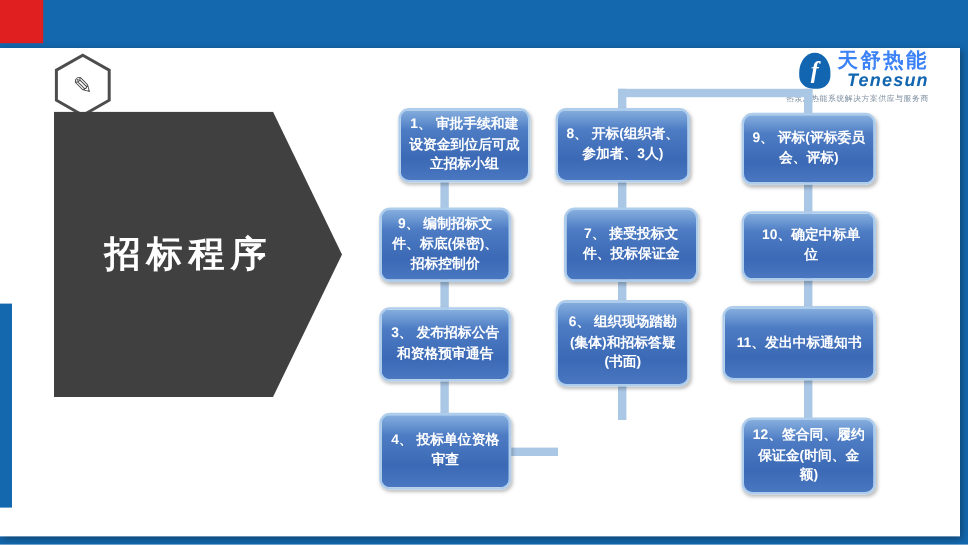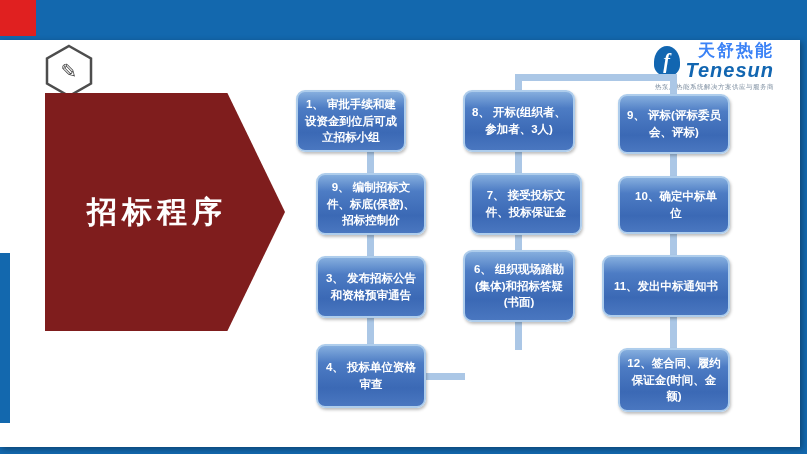--- a/index.html
+++ b/index.html
@@ -16,25 +16,25 @@
     font-size:20px;color:#4d4d4d;}
 
   
   .logo{position:absolute;right:26px;top:2px;width:160px;display:flex;flex-direction:column;align-items:flex-end;}
   .logo-row{display:flex;align-items:center;gap:6px;}
   .logo-mark{width:26px;height:30px;background:#1266b1;border-radius:55% 55% 45% 50%/60% 60% 40% 40%;
     display:flex;align-items:center;justify-content:center;color:#fff;font-style:italic;
     font-family:"Liberation Serif","DejaVu Serif",serif;font-size:20px;font-weight:bold;line-height:1;}
   .logo-texts{display:flex;flex-direction:column;align-items:flex-end;line-height:1.05;}
   .logo-cn{color:#3b82f6;font-weight:bold;font-size:17px;letter-spacing:2px;}
-  .logo-en{color:#1266b1;font-weight:bold;font-style:italic;font-size:20px;letter-spacing:1px;}
+  .logo-en{color:#1266b1;font-weight:bold;font-style:italic;font-size:15px;letter-spacing:1px;}
   .logo-tagline{margin-top:2px;font-size:6.5px;color:#7d8ea0;letter-spacing:.5px;white-space:nowrap;}
 
   
-  .arrow{position:absolute;left:45px;top:53px;width:240px;height:238px;background:#7f1d1d;
+  .arrow{position:absolute;left:45px;top:53px;width:240px;height:238px;background:#404040;
     clip-path:polygon(0 0,76% 0,100% 50%,76% 100%,0 100%);
     display:flex;align-items:center;}
   .arrow-title{color:#ffffff;font-size:30px;font-weight:bold;letter-spacing:5px;padding-left:42px;white-space:nowrap;}
 
   
   .fbox{position:absolute;box-sizing:border-box;border:2px solid #aecdec;border-radius:9px;
     background:linear-gradient(180deg,#85aede 0%,#4d7cc4 28%,#3b69b5 70%,#4a77c0 100%);
     color:#ffffff;font-size:11.5px;font-weight:600;line-height:1.45;
     display:flex;align-items:center;justify-content:center;text-align:center;
     padding:3px 6px;box-shadow:1px 2px 3px rgba(0,0,0,.25);}
@@ -82,21 +82,21 @@
     <div class="conn" style="left:670px;top:112px;width:7px;height:26px;"></div>
     <div class="conn" style="left:670px;top:192px;width:7px;height:25px;"></div>
     <div class="conn" style="left:670px;top:275px;width:7px;height:35px;"></div>
 
     <div class="conn" style="left:424px;top:333px;width:41px;height:7px;"></div>
 
     <div class="conn" style="left:515px;top:34px;width:7px;height:18px;"></div>
     <div class="conn" style="left:515px;top:34px;width:162px;height:7px;"></div>
     <div class="conn" style="left:670px;top:34px;width:7px;height:22px;"></div>
 
-    <div class="fbox" style="left:296px;top:50px;width:110px;height:62px;">1、 审批手续和建设资金到位后可成立招标小组</div>
+    <div class="fbox" style="left:332px;top:50px;width:110px;height:62px;">1、 审批手续和建设资金到位后可成立招标小组</div>
     <div class="fbox" style="left:316px;top:133px;width:110px;height:62px;">9、 编制招标文件、标底(保密)、招标控制价</div>
     <div class="fbox" style="left:316px;top:216px;width:110px;height:62px;">3、 发布招标公告和资格预审通告</div>
     <div class="fbox" style="left:316px;top:304px;width:110px;height:64px;">4、 投标单位资格审查</div>
 
     <div class="fbox" style="left:463px;top:50px;width:112px;height:62px;">8、 开标(组织者、参加者、3人)</div>
     <div class="fbox" style="left:470px;top:133px;width:112px;height:62px;">7、 接受投标文件、投标保证金</div>
     <div class="fbox" style="left:463px;top:210px;width:112px;height:72px;">6、 组织现场踏勘(集体)和招标答疑(书面)</div>
 
     <div class="fbox" style="left:618px;top:54px;width:112px;height:60px;">9、 评标(评标委员会、评标)</div>
     <div class="fbox" style="left:618px;top:136px;width:112px;height:58px;padding-left:10px;">10、确定中标单位</div>

